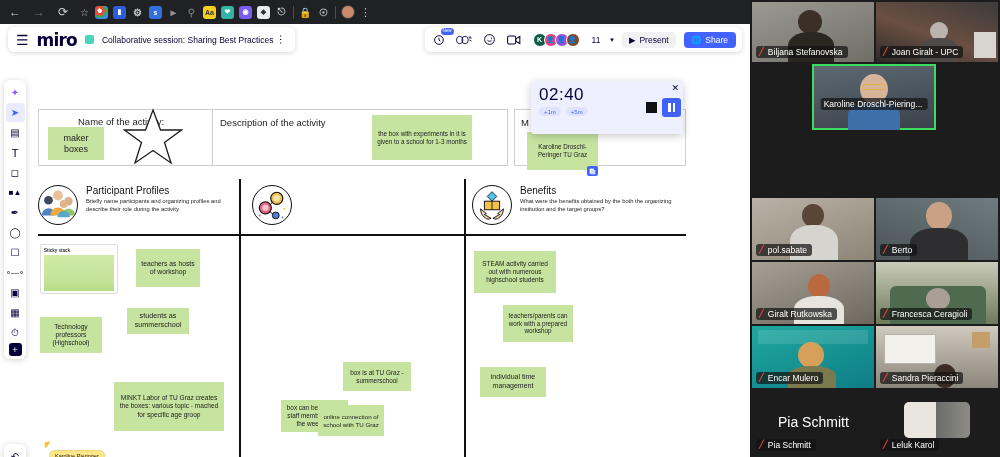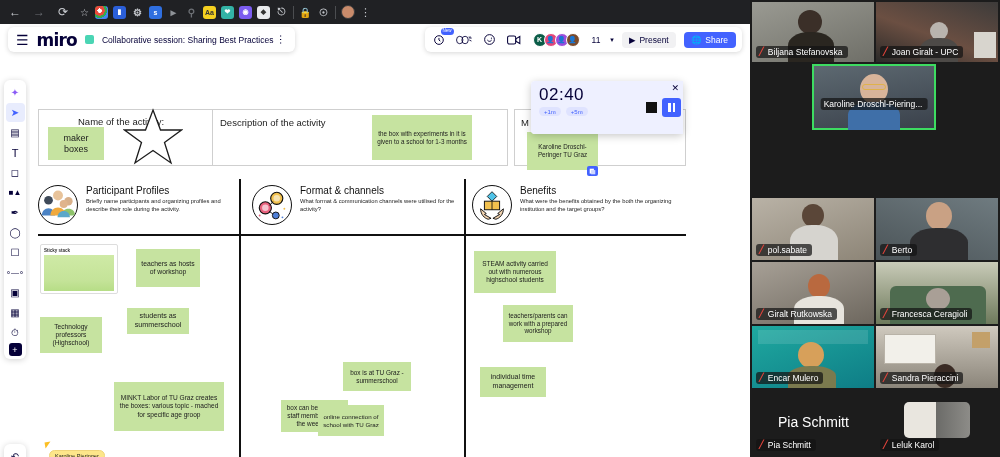--- a/index.html
+++ b/index.html
@@ -355,24 +355,20 @@
         <circle cx="25" cy="13" r="3.4" fill="#f7e3b0"></circle>
         <circle cx="13" cy="23" r="6.4" fill="#e8617d" stroke="#111" stroke-width="1.2"></circle>
         <circle cx="13" cy="23" r="3.4" fill="#f6c4cf"></circle>
         <circle cx="24" cy="31" r="3.6" fill="#4e7fd6" stroke="#111" stroke-width="1"></circle>
         <path d="M17.5 20.5l3.5-4M17 26.5l4 3" stroke="#111" stroke-width="1"></path>
         <circle cx="7" cy="31" r="1" fill="#e8617d"></circle>
           <circle cx="33" cy="24" r="1" fill="#f2c14e"></circle>
         <circle cx="31" cy="33" r="1" fill="#4e7fd6"></circle>
       </svg>
     </div>
-    <div class="colhead" style="left:270px;top:106px;width:160px;">
-      <div class="ch-title">Format &amp; channels</div>
-      <div class="ch-sub">What format &amp; communication channels were utilised for the activity?</div>
-    </div>
 
     <div class="icon-circle" style="left:442px;top:106px;width:40px;height:40px;">
       <svg viewBox="0 0 40 40" width="38" height="38">
         <polygon points="20,6 25,11 20,16 15,11" fill="#4fc3e8" stroke="#111" stroke-width="0.9"></polygon>
         <rect x="12" y="16" width="16" height="9" fill="#f2c14e" stroke="#111" stroke-width="1"></rect>
         <path d="M20 16v9" stroke="#111" stroke-width="0.9"></path>
         <path d="M8 24c0 6 4 10 8 11l3-1-7-4 2-1-6-5z" fill="#f2d3b0" stroke="#111" stroke-width="1"></path>
         <path d="M32 24c0 6-4 10-8 11l-3-1 7-4-2-1 6-5z" fill="#f2d3b0" stroke="#111" stroke-width="1"></path>
       </svg>
     </div>

